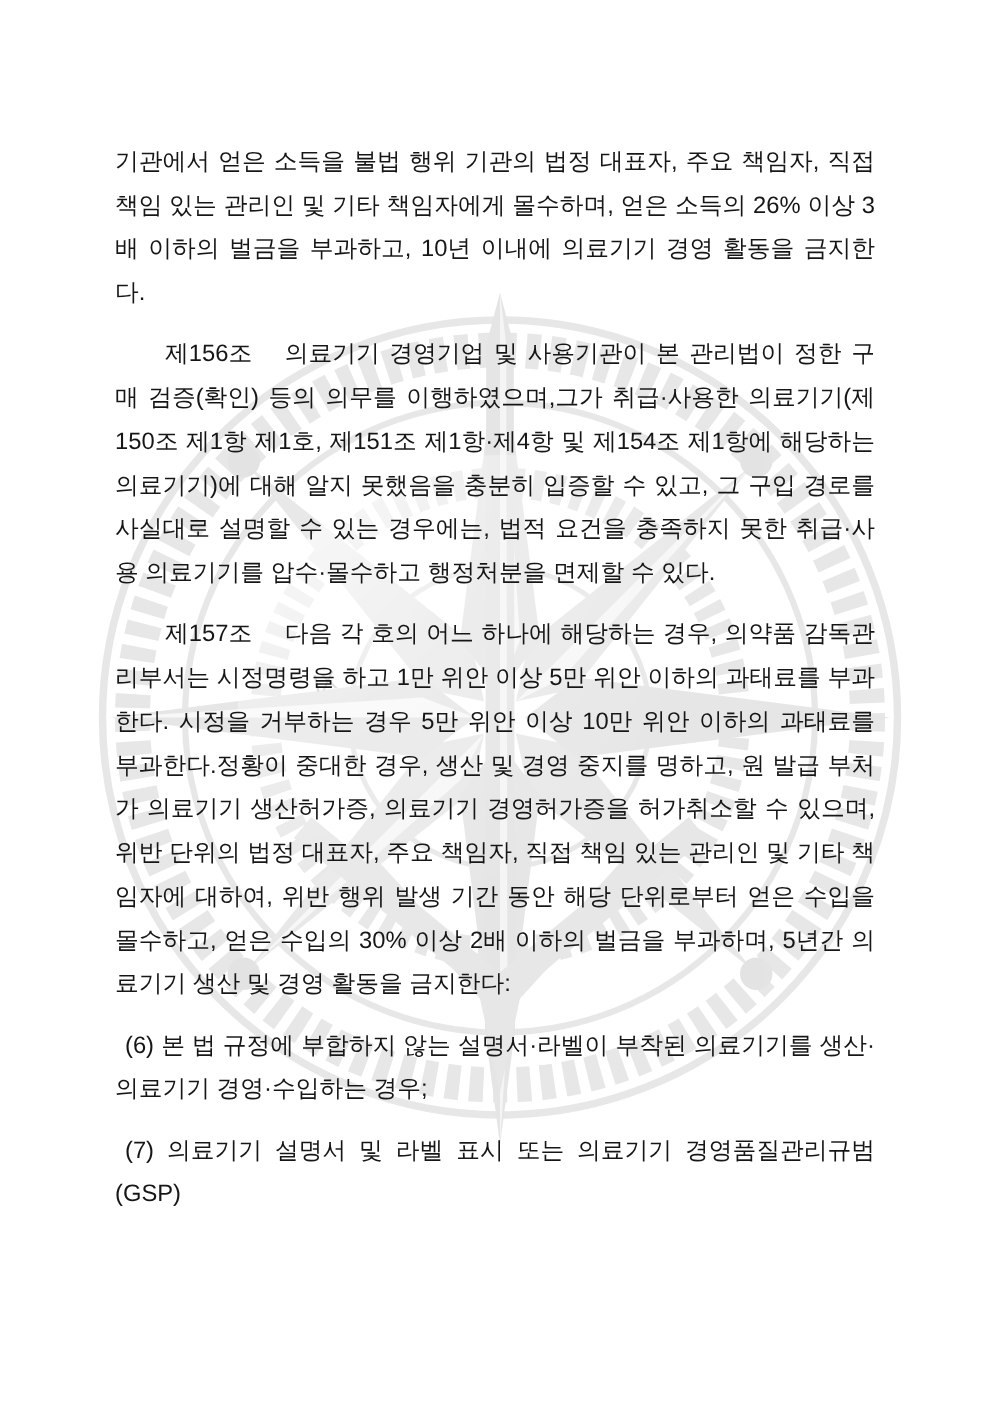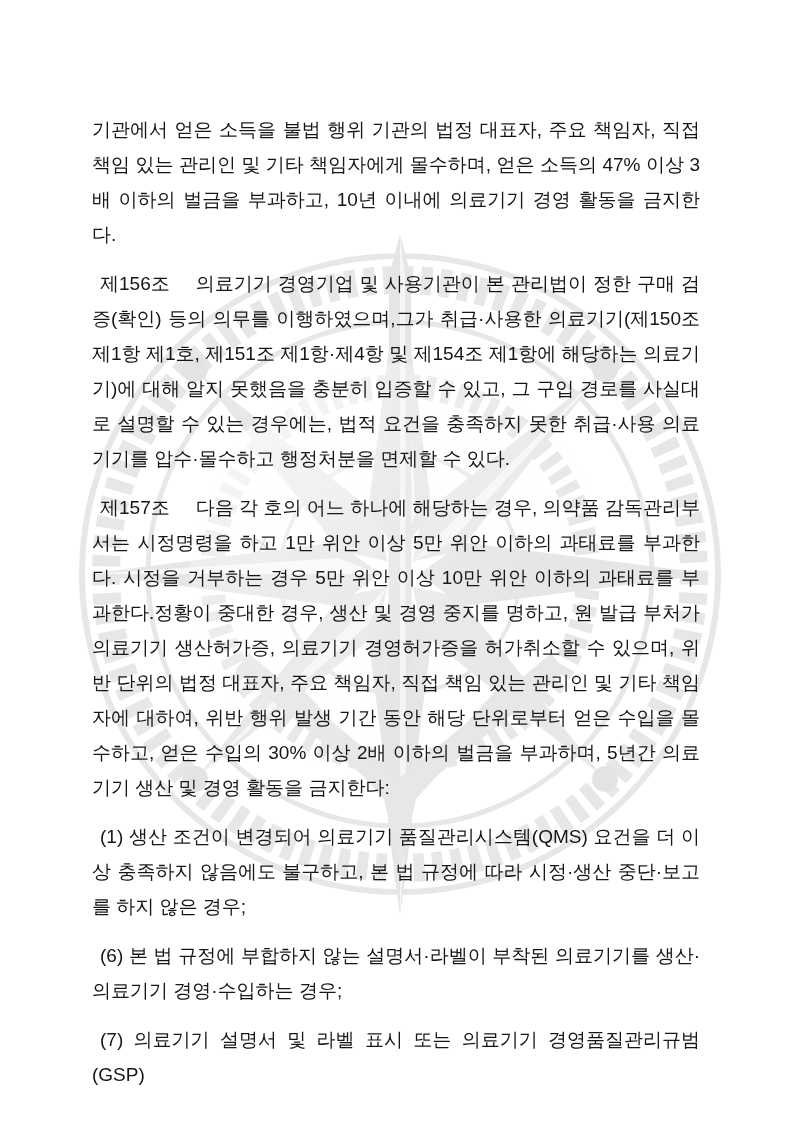--- a/index.html
+++ b/index.html
@@ -27,21 +27,21 @@
     color: #161616;
     font-size: 19px;
     line-height: 35px;
   }
   .para {
     margin: 0 0 14px 0;
     text-align: justify;
     text-justify: inter-word;
   }
   .para.indent { text-indent: 8px; }
-  .article-label { margin-right: 26px; }
+  .article-label { margin-right: 26px; margin-left: 32px; }
 </style>
 </head>
 <body>
 
 <div class="page">
 
   <svg class="watermark" viewBox="-342 -342 684 684" xmlns="http://www.w3.org/2000/svg" aria-hidden="true">
     <defs>
       <radialGradient id="wmfade" cx="0" cy="0" r="1">
         <stop offset="0%" stop-color="#ffffff" stop-opacity="0.9"></stop>
@@ -92,26 +92,25 @@
       <polyline points="-104,118 0,232 104,118" stroke-width="14"></polyline>
     </g>
     <polygon points="-20,206 0,300 20,206" fill="#d8d8d8"></polygon>
 
     <circle r="210" fill="url(#wmfade)"></circle>
     <text x="-148" y="-20" font-size="20" fill="#c9c9c9" transform="rotate(-12 -148 -20)">IX</text>
   </svg>
 
   <div class="content">
 
-    <p class="para">기관에서 얻은 소득을 불법 행위 기관의 법정 대표자, 주요 책임자, 직접 책임 있는 관리인 및 기타 책임자에게 몰수하며, 얻은 소득의 47% 이상 3배 이하의 벌금을 부과하고, 10년 이내에 의료기기 경영 활동을 금지한다.</p>
+    <p class="para">기관에서 얻은 소득을 불법 행위 기관의 법정 대표자, 주요 책임자, 직접 책임 있는 관리인 및 기타 책임자에게 몰수하며, 얻은 소득의 26% 이상 3배 이하의 벌금을 부과하고, 10년 이내에 의료기기 경영 활동을 금지한다.</p>
 
     <p class="para indent"><span class="article-label">제156조</span><span>의료기기 경영기업 및 사용기관이 본 관리법이 정한 구매 검증(확인) 등의 의무를 이행하였으며,그가 취급·사용한 의료기기(제150조 제1항 제1호, 제151조 제1항·제4항 및 제154조 제1항에 해당하는 의료기기)에 대해 알지 못했음을 충분히 입증할 수 있고, 그 구입 경로를 사실대로 설명할 수 있는 경우에는, 법적 요건을 충족하지 못한 취급·사용 의료기기를 압수·몰수하고 행정처분을 면제할 수 있다.</span></p>
 
     <p class="para indent"><span class="article-label">제157조</span><span>다음 각 호의 어느 하나에 해당하는 경우, 의약품 감독관리부서는 시정명령을 하고 1만 위안 이상 5만 위안 이하의 과태료를 부과한다. 시정을 거부하는 경우 5만 위안 이상 10만 위안 이하의 과태료를 부과한다.정황이 중대한 경우, 생산 및 경영 중지를 명하고, 원 발급 부처가 의료기기 생산허가증, 의료기기 경영허가증을 허가취소할 수 있으며, 위반 단위의 법정 대표자, 주요 책임자, 직접 책임 있는 관리인 및 기타 책임자에 대하여, 위반 행위 발생 기간 동안 해당 단위로부터 얻은 수입을 몰수하고, 얻은 수입의 30% 이상 2배 이하의 벌금을 부과하며, 5년간 의료기기 생산 및 경영 활동을 금지한다:</span></p>
 
-    <p class="para indent">(1) 생산 조건이 변경되어 의료기기 품질관리시스템(QMS) 요건을 더 이상 충족하지 않음에도 불구하고, 본 법 규정에 따라 시정·생산 중단·보고를 하지 않은 경우;</p>
 
     <p class="para indent">(6) 본 법 규정에 부합하지 않는 설명서·라벨이 부착된 의료기기를 생산·의료기기 경영·수입하는 경우;</p>
 
     <p class="para indent">(7) 의료기기 설명서 및 라벨 표시 또는 의료기기 경영품질관리규범(GSP)</p>
 
   </div>
 </div>
 
 </body></html>

